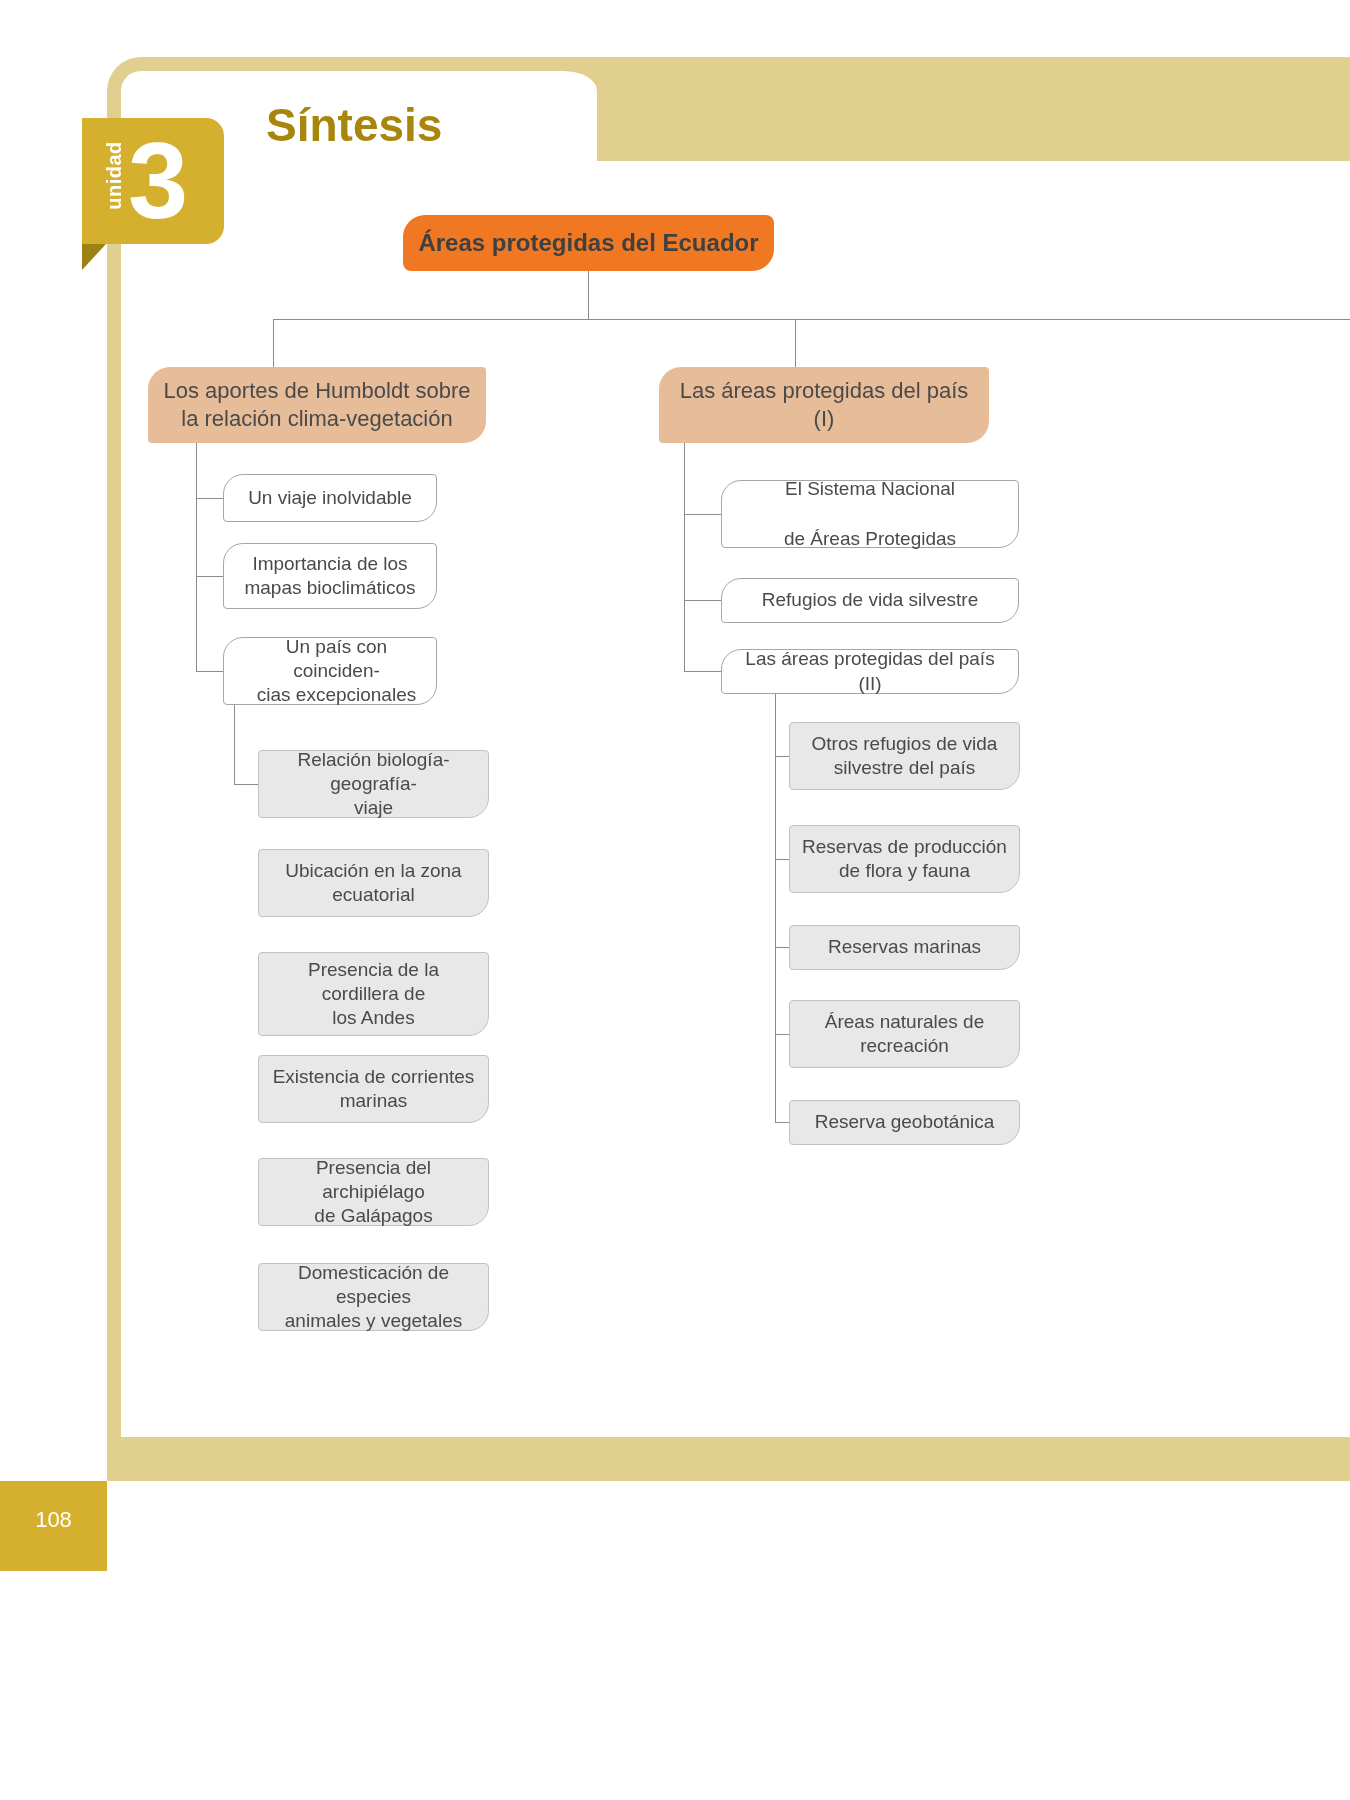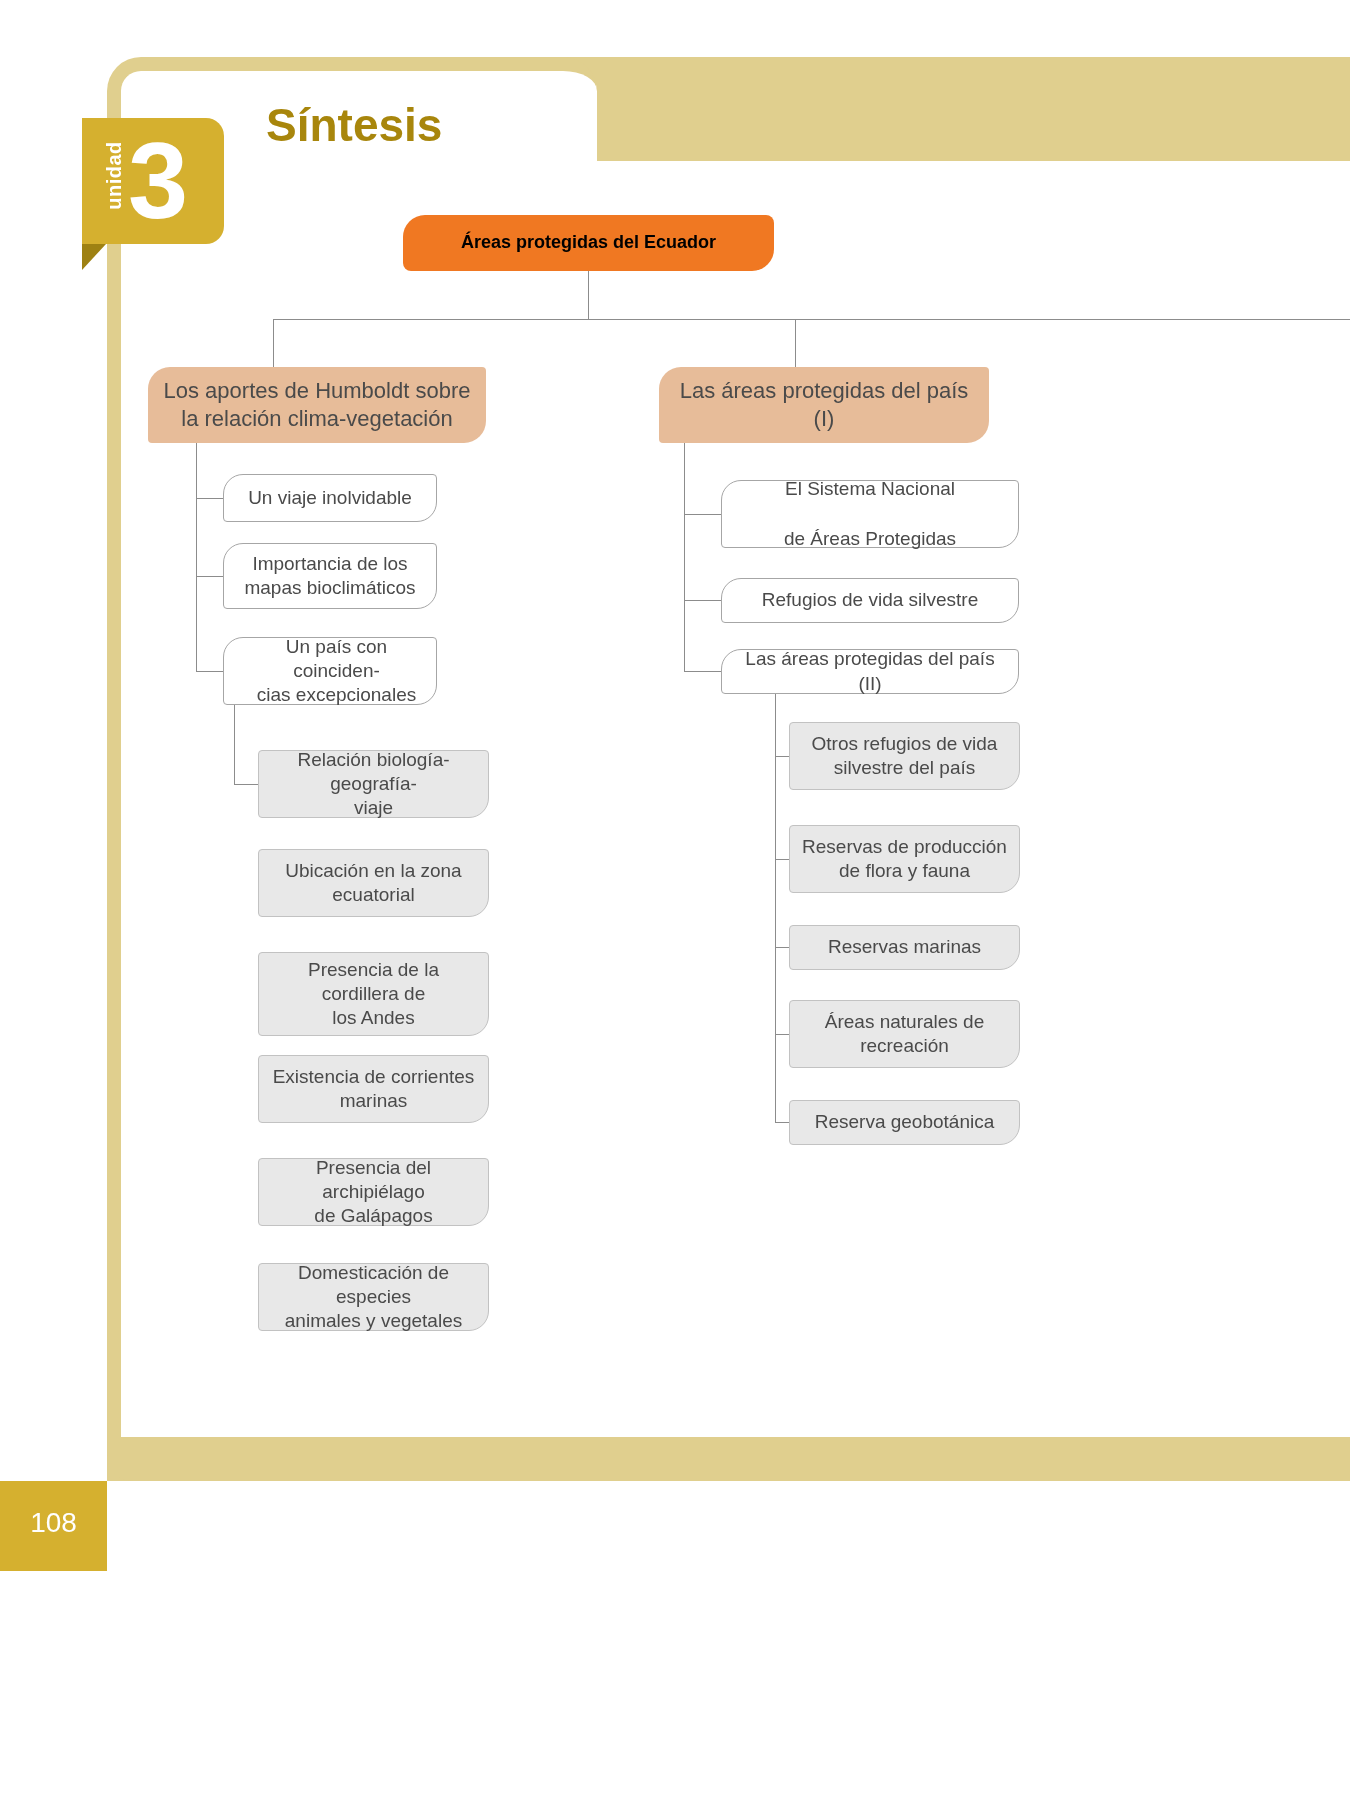--- a/index.html
+++ b/index.html
@@ -128,41 +128,41 @@
     height: 90px;
     background: #d5b02f;
   }
   .page-number-text {
     position: absolute;
     left: 0;
     top: 26px;
     width: 107px;
     text-align: center;
     color: #ffffff;
-    font-size: 28px;
+    font-size: 22px;
   }
 
   
   .node {
     position: absolute;
     box-sizing: border-box;
     display: flex;
     align-items: center;
     justify-content: center;
     text-align: center;
     line-height: 1.28;
     color: #4a4a4a;
     font-size: 18px;
     padding: 6px 10px;
   }
   .node.root {
     background: #f07822;
-    color: #000000;
+    color: #404040;
     font-weight: bold;
-    font-size: 18px;
+    font-size: 24px;
     border-radius: 22px 8px 22px 8px;
   }
   .node.level1 {
     background: #e7bc99;
     color: #4a4a4a;
     border-radius: 22px 4px 22px 4px;
     font-size: 22px;
   }
   .node.white {
     background: #ffffff;

